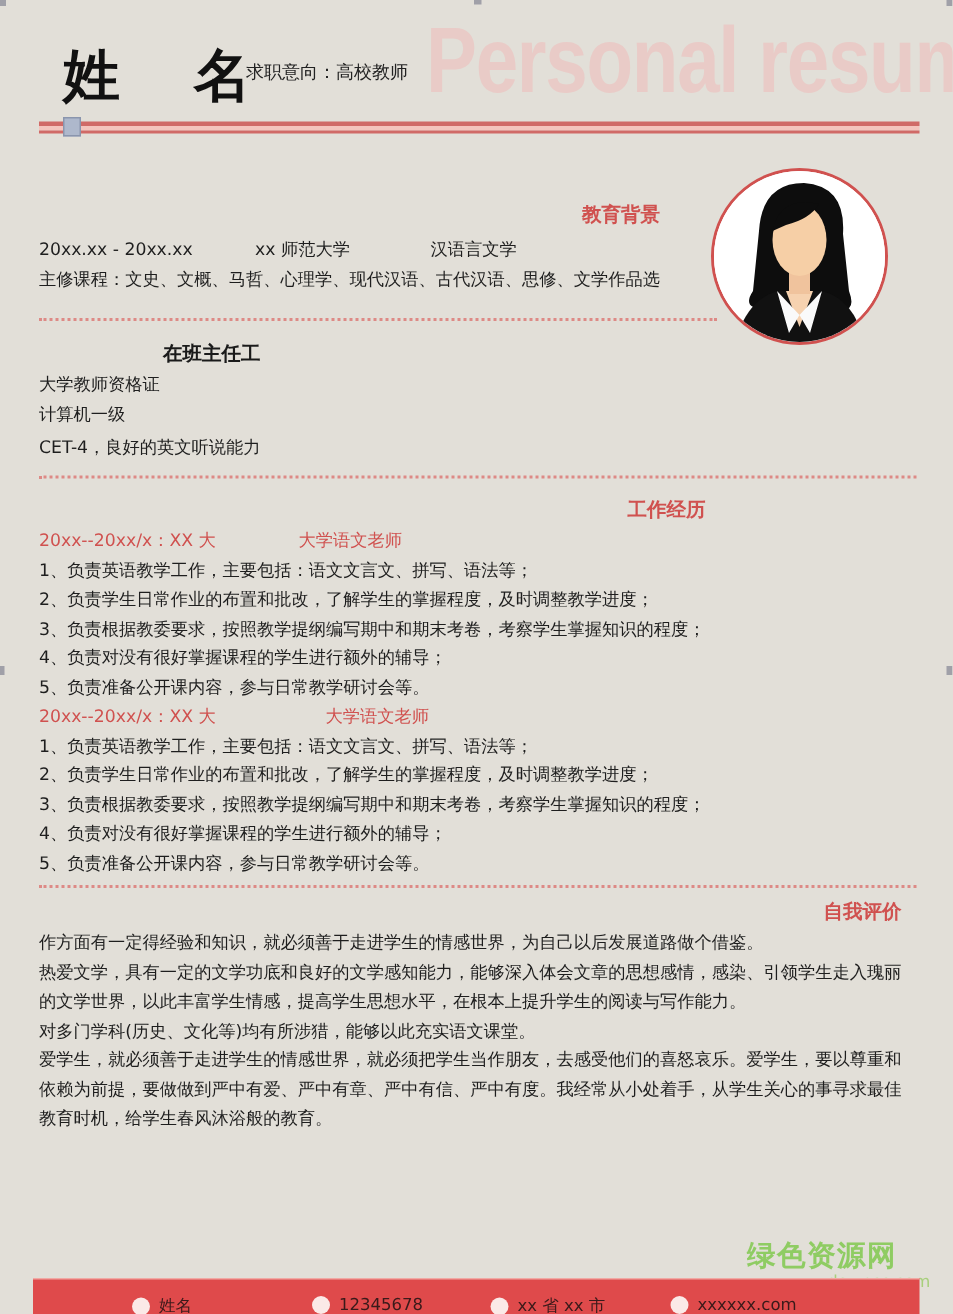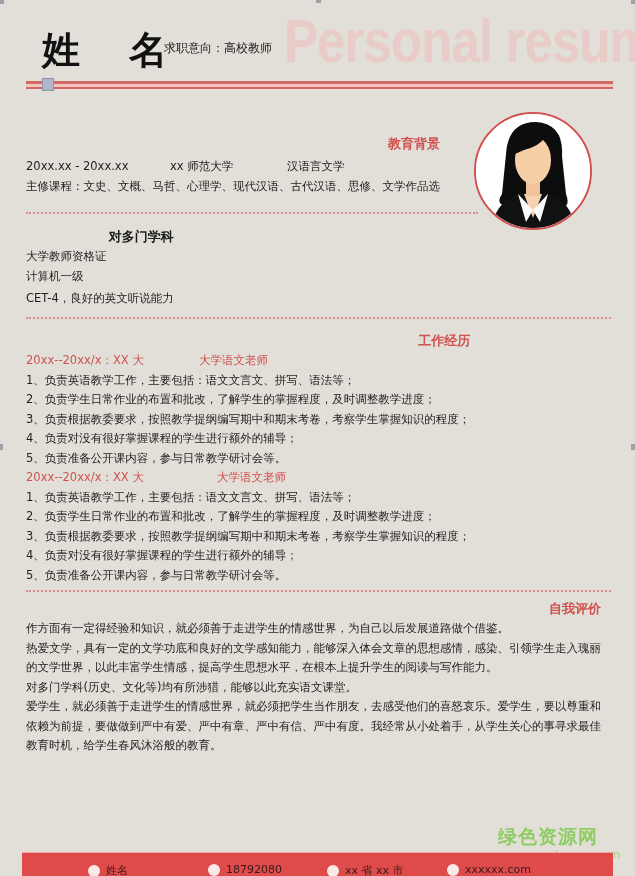--- a/index.html
+++ b/index.html
@@ -88,21 +88,21 @@
     <path d="M14 114 Q22 86 42 80 L72 80 Q94 86 100 114 Z" fill="#111"></path>
     <path d="M48 80 L57 104 L66 80 Z" fill="#f6d2b0"></path>
     <path d="M42 80 L50 108 L57 96 Z M72 80 L64 108 L57 96 Z" fill="#fafafa"></path>
     <rect x="50" y="60" width="14" height="22" fill="#f0c39d"></rect>
     <ellipse cx="57" cy="46" rx="18" ry="24" fill="#f6cfa6"></ellipse>
     <path d="M39 40 Q44 16 70 22 Q64 32 48 36 Z" fill="#0d0d0d"></path>
   </svg>
 </div>
 
 <div class="section" style="top:227px;">
-  <div class="sec-title dark">对多门学科</div>
+  <div class="sec-title dark">在班主任工</div>
   <div class="line">大学教师资格证</div>
   <div class="line">计算机一级</div>
   <div class="line" style="margin-top:3px;text-align:right;">CET-4，良好的英文听说能力</div>
 </div>
 <div class="dotted" style="top:317px;width:585px;"></div>
 
 <div class="section" style="top:331px;">
   <div class="sec-title">工作经历</div>
   <div class="line red">
     <span style="display:inline-block;width:173px;">20xx--20xx/x：XX 大</span><span>大学语文老师</span>
@@ -135,21 +135,21 @@
 </div>
 
 <div class="wm-site">绿色资源网</div>
 <div class="wm-url">www.downcc.com</div>
 
 <div class="footer">
   <div class="f-item" style="left:66px;">
     <span class="f-icon"></span><span>姓名</span>
   </div>
   <div class="f-item" style="left:186px;">
-    <span class="f-icon"></span><span>18792080</span>
+    <span class="f-icon"></span><span>12345678</span>
   </div>
   <div class="f-item" style="left:305px;">
     <span class="f-icon"></span><span>xx 省 xx 市</span>
   </div>
   <div class="f-item" style="left:425px;">
     <span class="f-icon"></span><span>xxxxxx.com</span>
   </div>
 </div>
 
 </body></html>

